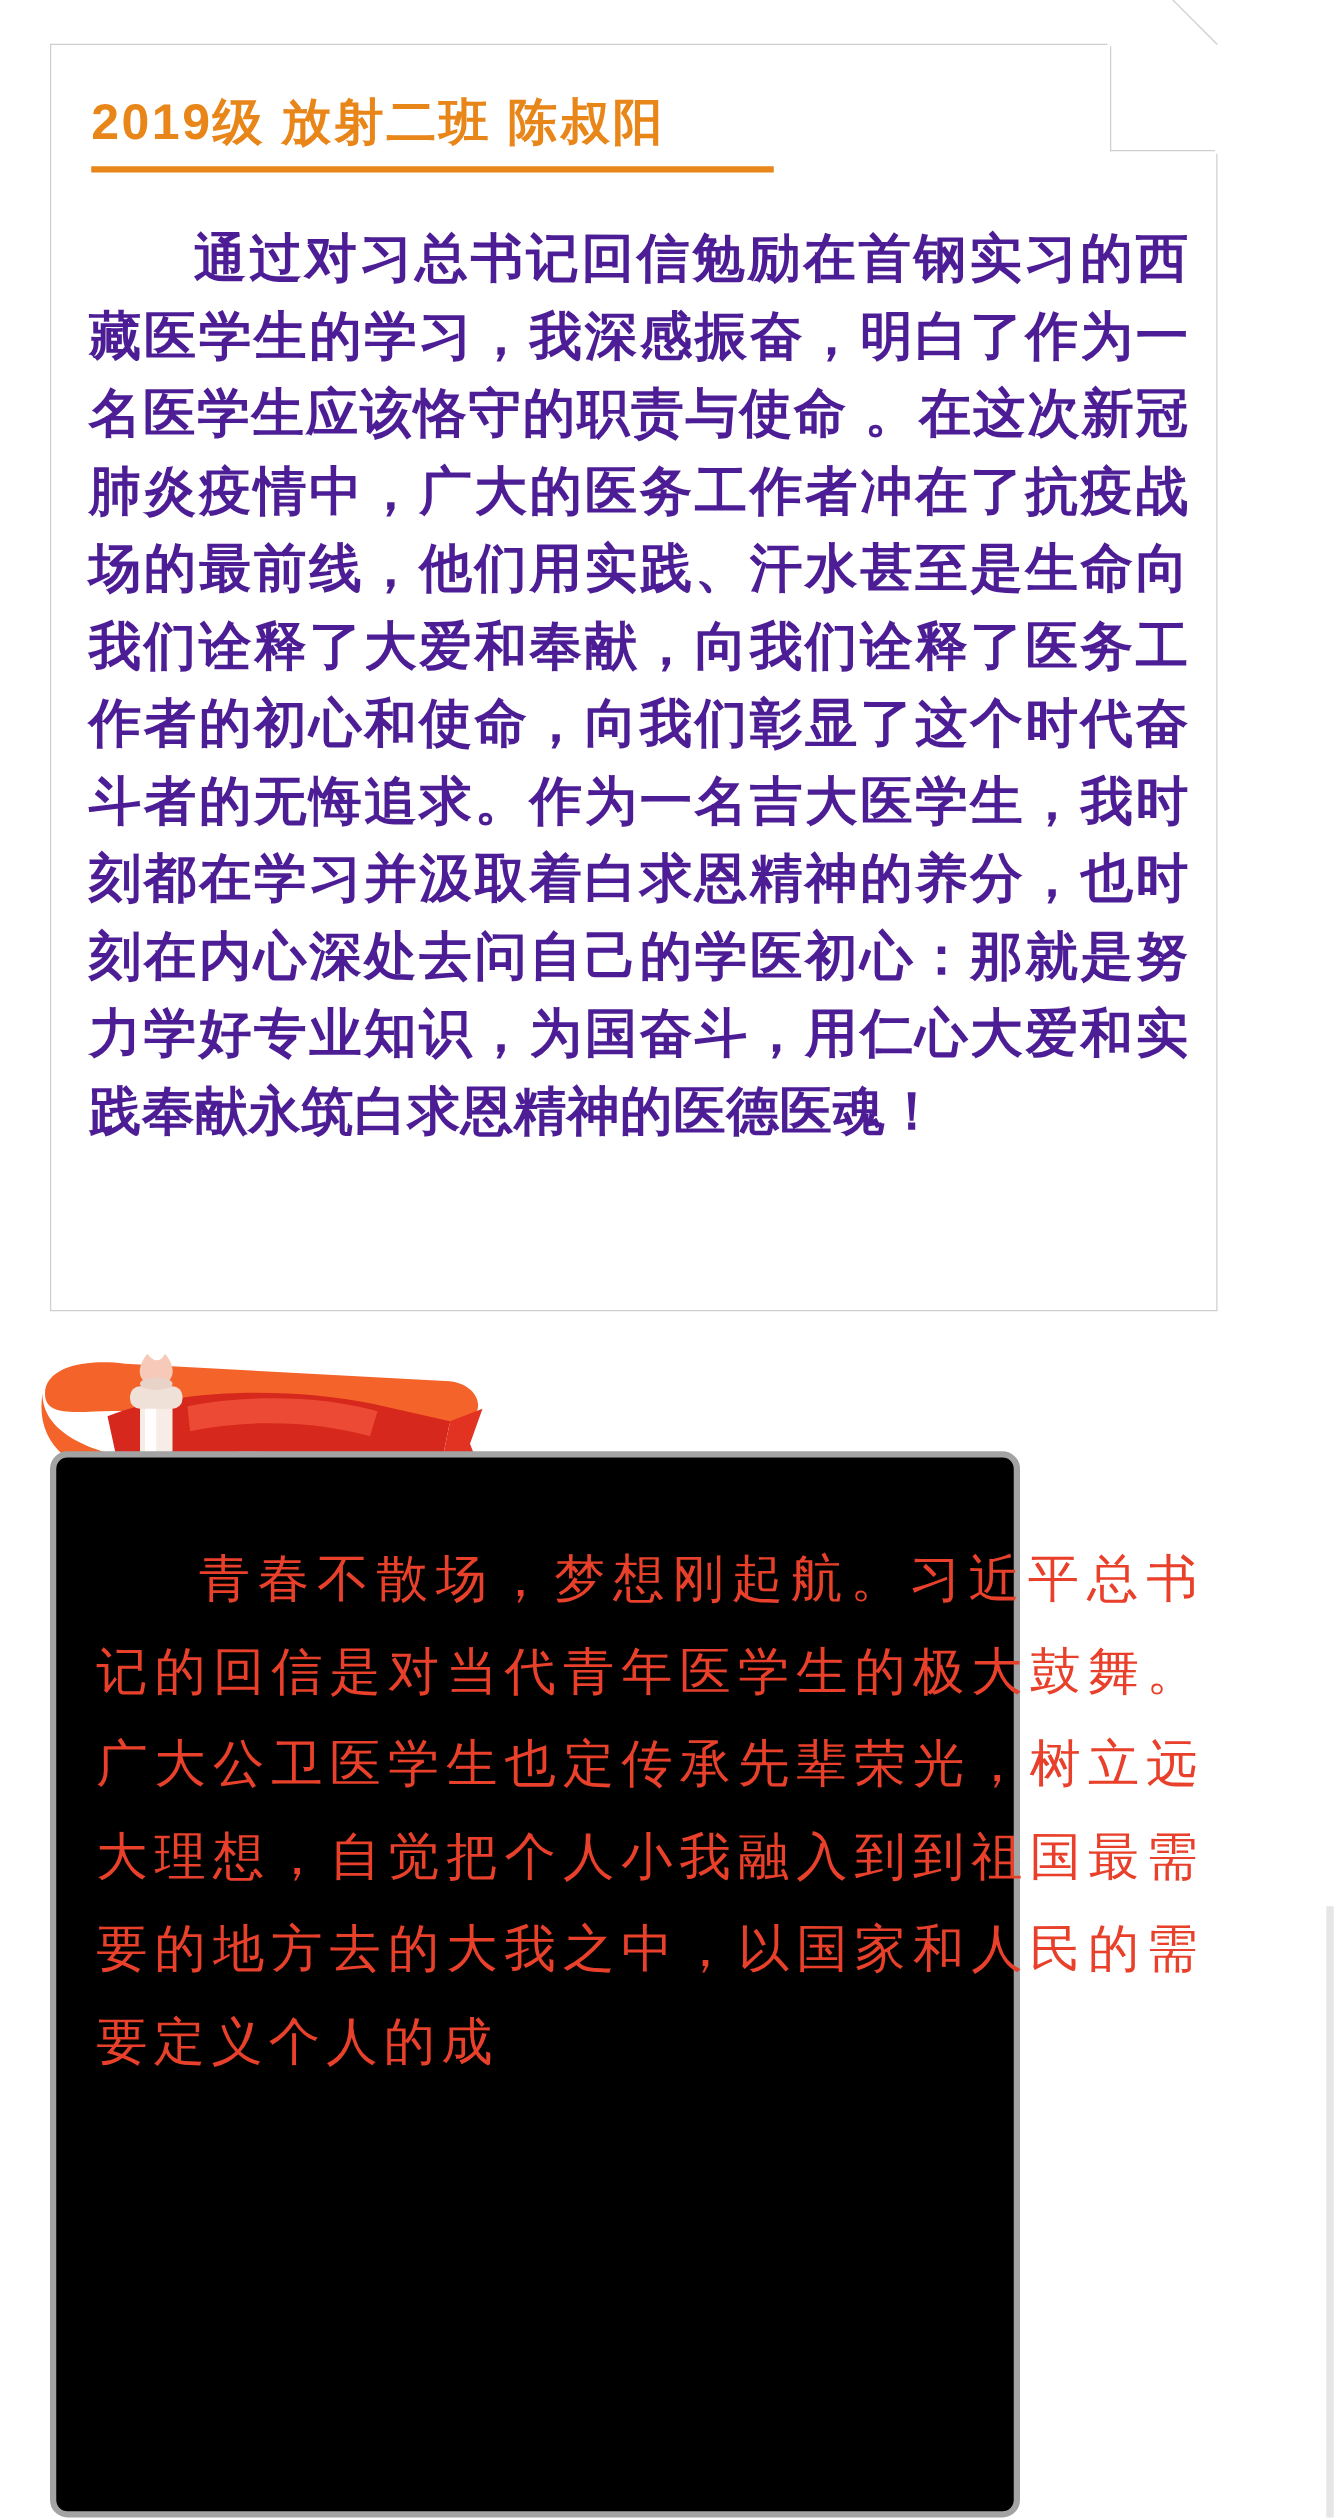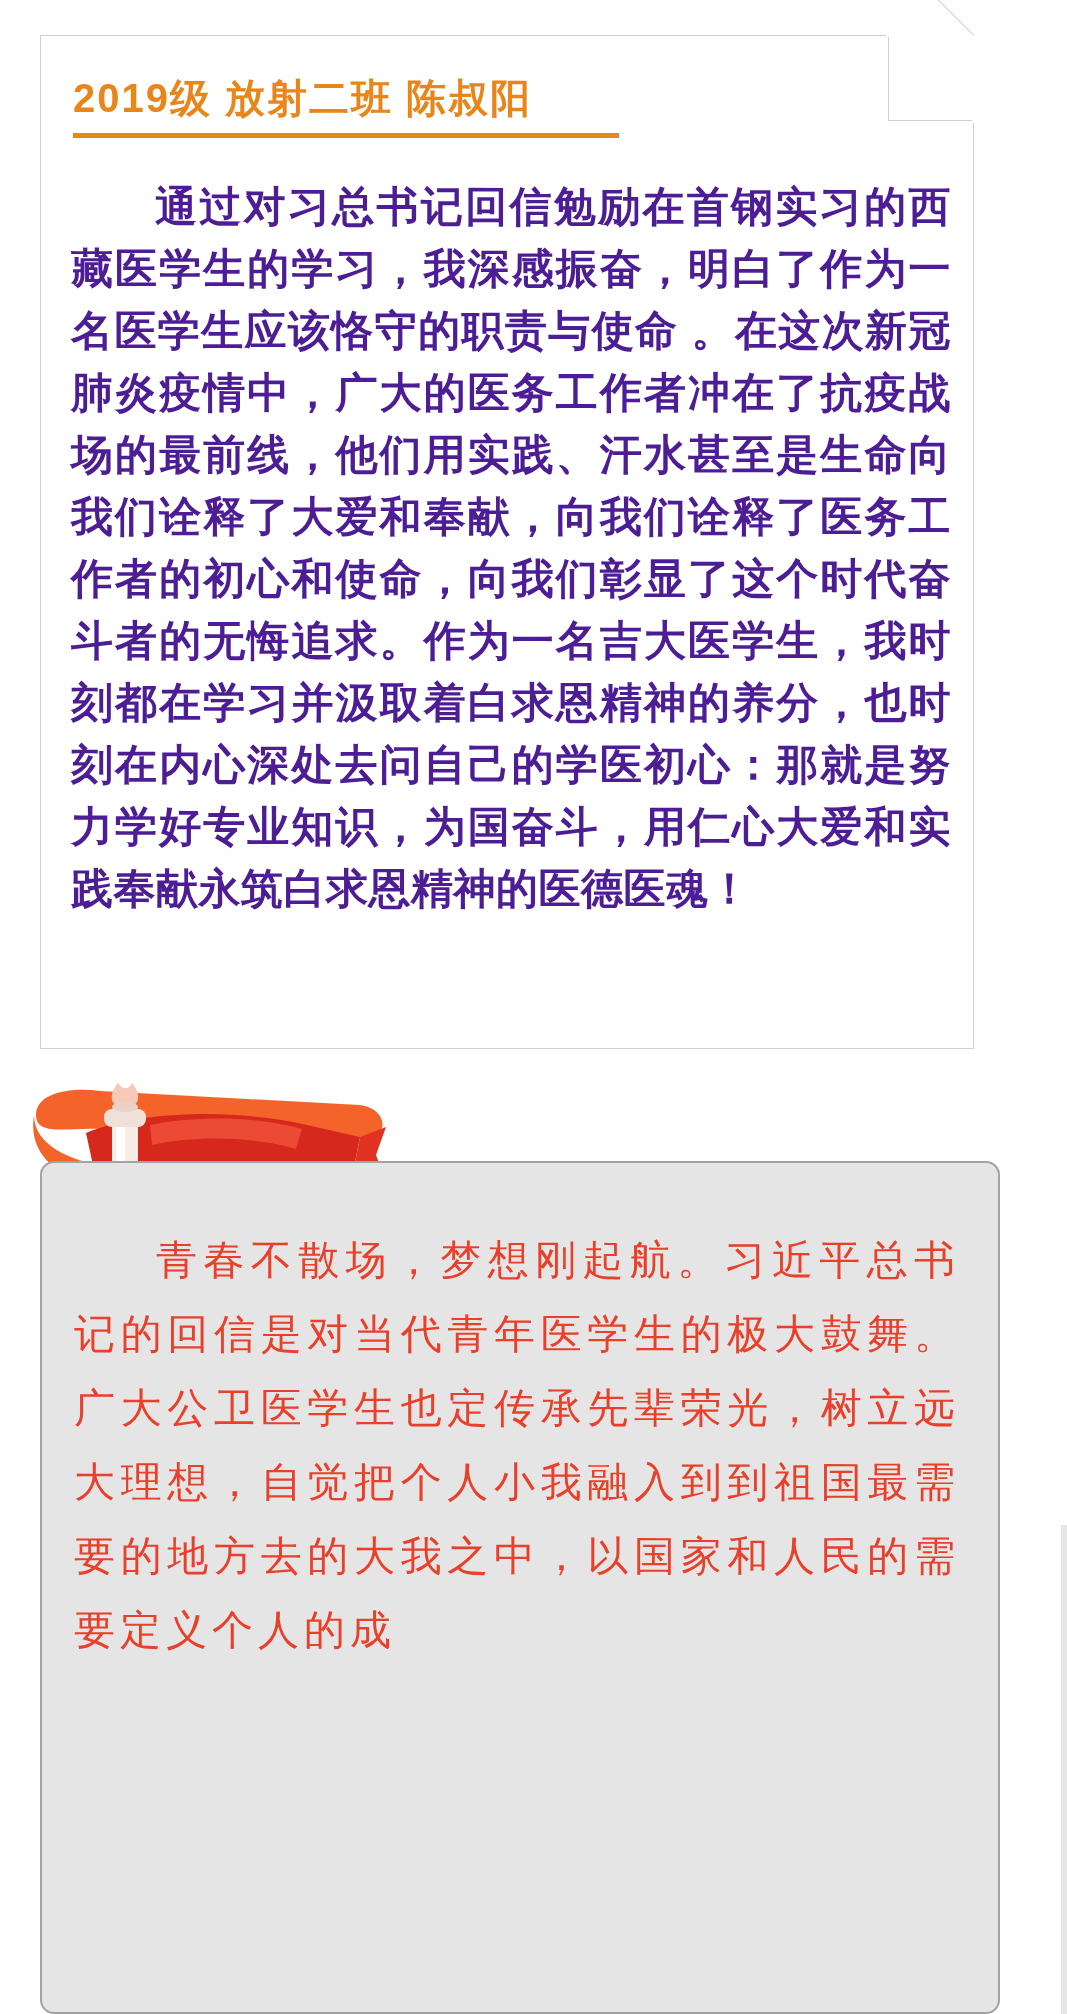--- a/index.html
+++ b/index.html
@@ -112,24 +112,24 @@
     left: 0;
     top: 1075px;
     width: 1067px;
     height: 939px;
   }
 
   .pink-card {
     position: absolute;
     left: 40px;
     top: 86px;
-    width: 960px;
+    width: 776px;
     height: 853px;
-    background: #e5e5e5;
-    border: 2px solid #a3a3a3;
+    background: #000000;
+    border: 5px solid #a3a3a3;
     border-radius: 14px;
     box-sizing: border-box;
   }
 
   .pink-body {
     position: absolute;
     left: 32px;
     top: 60px;
     width: 886px;
     font-size: 41px;

